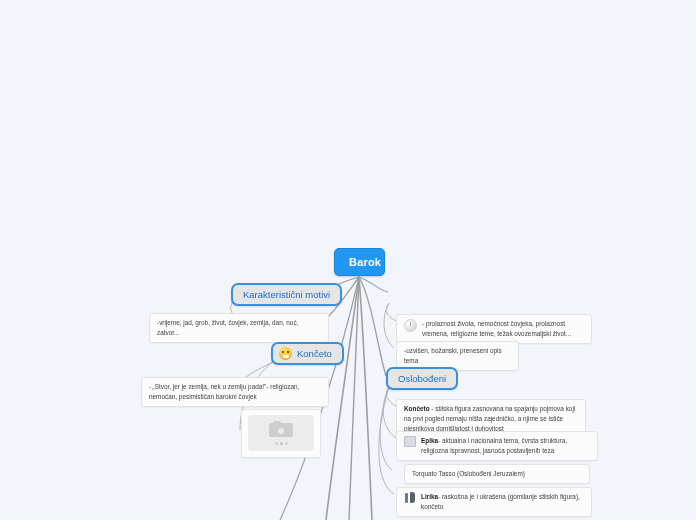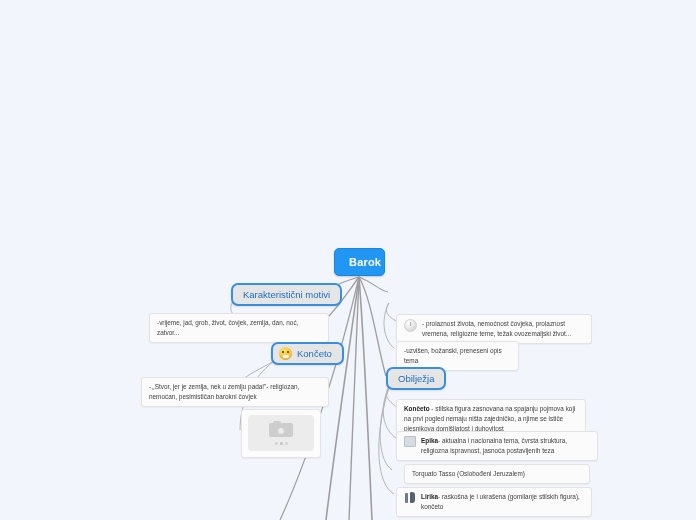--- a/index.html
+++ b/index.html
@@ -328,21 +328,21 @@
     </div>
   </div>
 
   <div class="leaf-node plain" style="left:384px; top:341px; width:123px;">
     <div class="leaf-row">
       <span class="leaf-text">-uzvišen, božanski, preneseni opis tema</span>
     </div>
   </div>
 
   <div class="node topic-node" style="left:374px; top:367px;">
-    <span>Obilježja</span>
+    <span>Oslobođeni</span>
   </div>
 
   <div class="leaf-node plain" style="left:384px; top:399px; width:190px;">
     <div class="leaf-row">
       <span class="leaf-text"><b>Končeto</b><span> - stilska figura zasnovana na spajanju pojmova koji na prvi pogled nemaju ništa zajedničko, a njime se ističe pjesnikova domišljatost i duhovitost</span></span>
     </div>
   </div>
 
   <div class="leaf-node plain" style="left:384px; top:431px; width:202px;">
     <div class="leaf-row">

